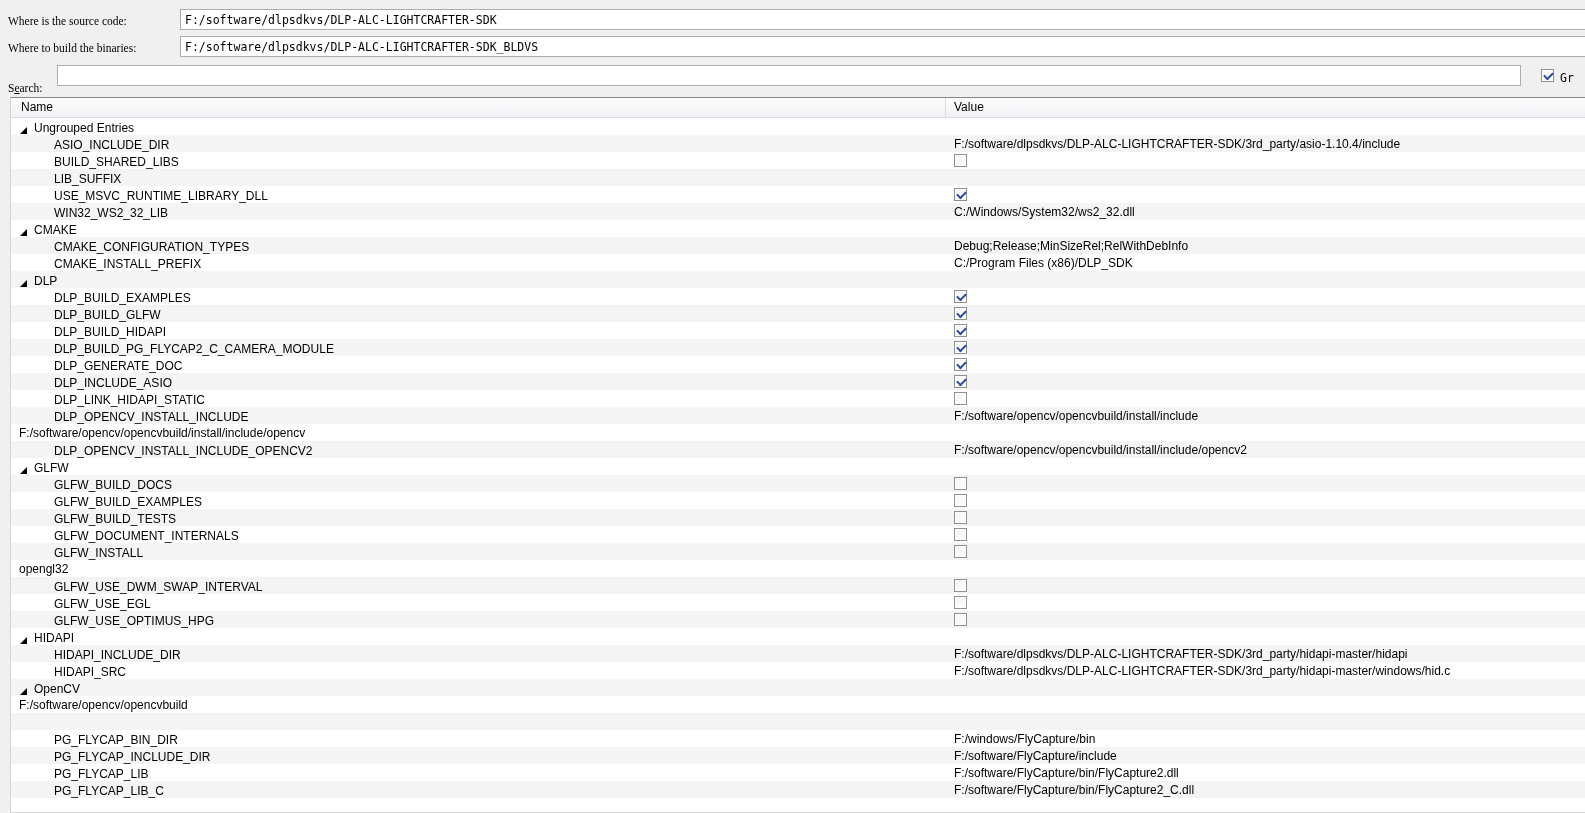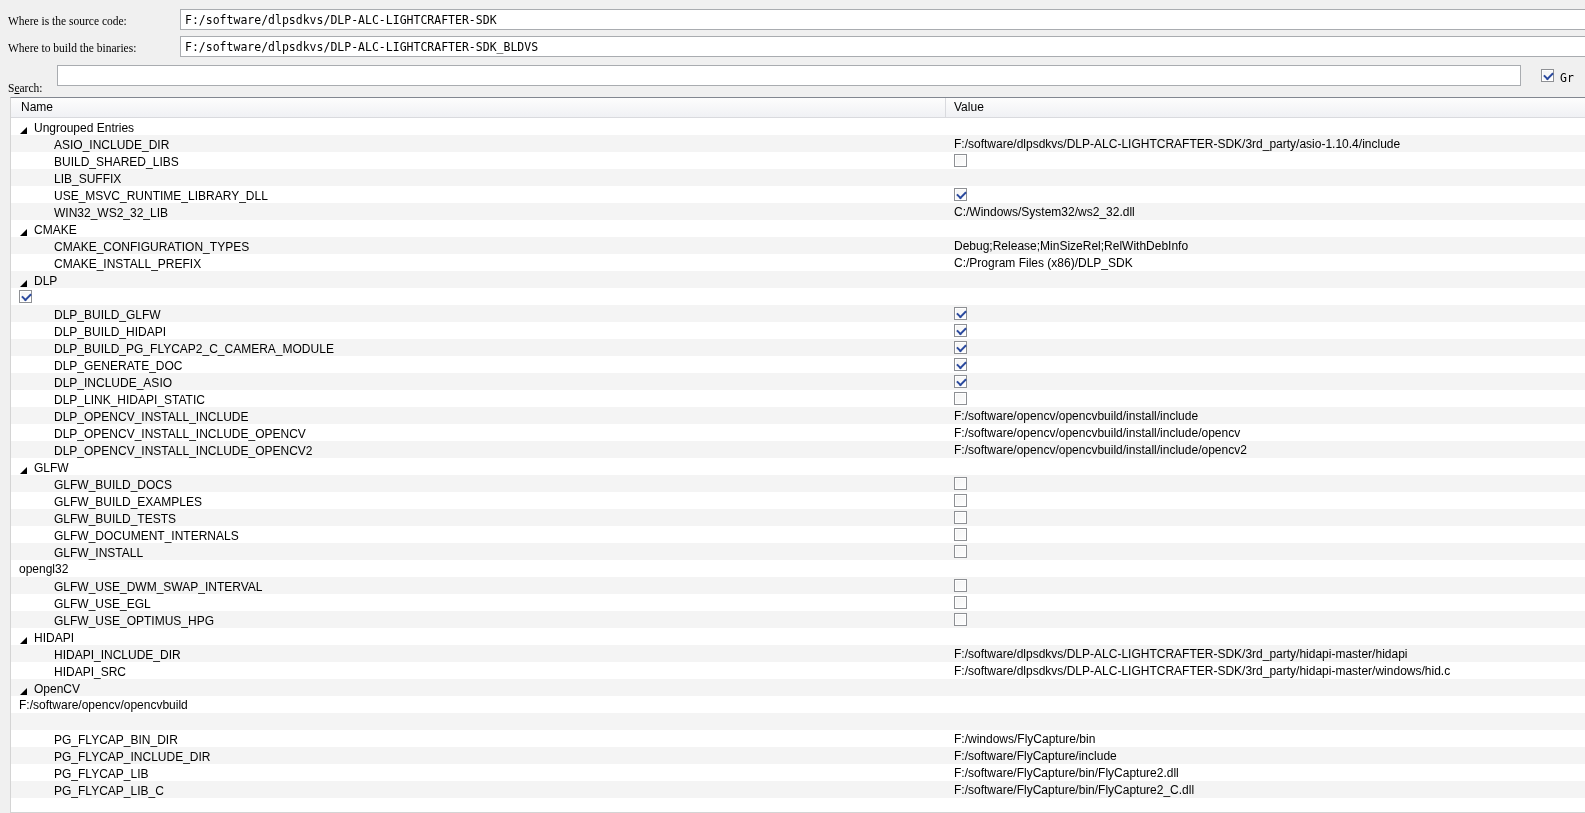--- a/index.html
+++ b/index.html
@@ -180,20 +180,24 @@
         </div>
   </div>
       <div class="trow alt group">
     <div class="name-cell">
       <span class="tri"></span>
       <span class="rlabel">DLP</span>
     </div>
     <div class="value-cell"></div>
   </div>
       <div class="trow">
+    <div class="name-cell">
+
+      <span class="rlabel">DLP_BUILD_EXAMPLES</span>
+    </div>
     <div class="value-cell">
           <span class="cb checked"></span>
         </div>
   </div>
       <div class="trow alt">
     <div class="name-cell">
 
       <span class="rlabel">DLP_BUILD_GLFW</span>
     </div>
     <div class="value-cell">
@@ -248,24 +252,20 @@
       <div class="trow alt">
     <div class="name-cell">
 
       <span class="rlabel">DLP_OPENCV_INSTALL_INCLUDE</span>
     </div>
     <div class="value-cell">
           <span class="vtext">F:/software/opencv/opencvbuild/install/include</span>
         </div>
   </div>
       <div class="trow">
-    <div class="name-cell">
-
-      <span class="rlabel">DLP_OPENCV_INSTALL_INCLUDE_OPENCV</span>
-    </div>
     <div class="value-cell">
           <span class="vtext">F:/software/opencv/opencvbuild/install/include/opencv</span>
         </div>
   </div>
       <div class="trow alt">
     <div class="name-cell">
 
       <span class="rlabel">DLP_OPENCV_INSTALL_INCLUDE_OPENCV2</span>
     </div>
     <div class="value-cell">

